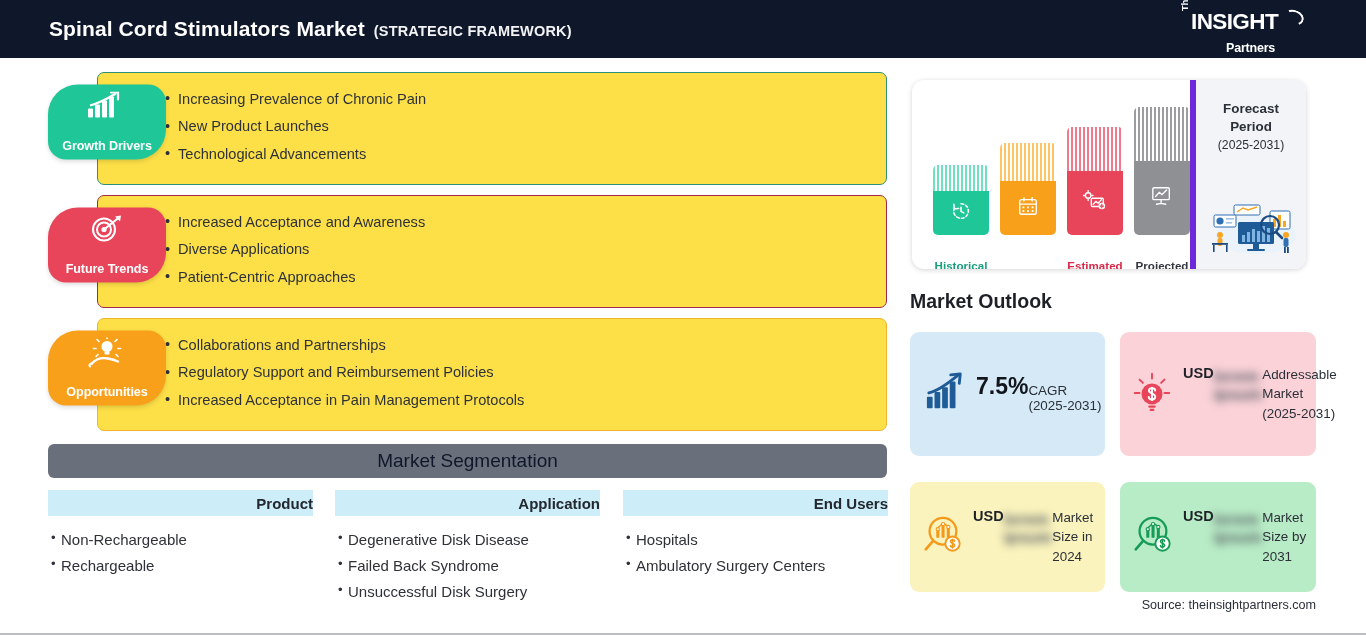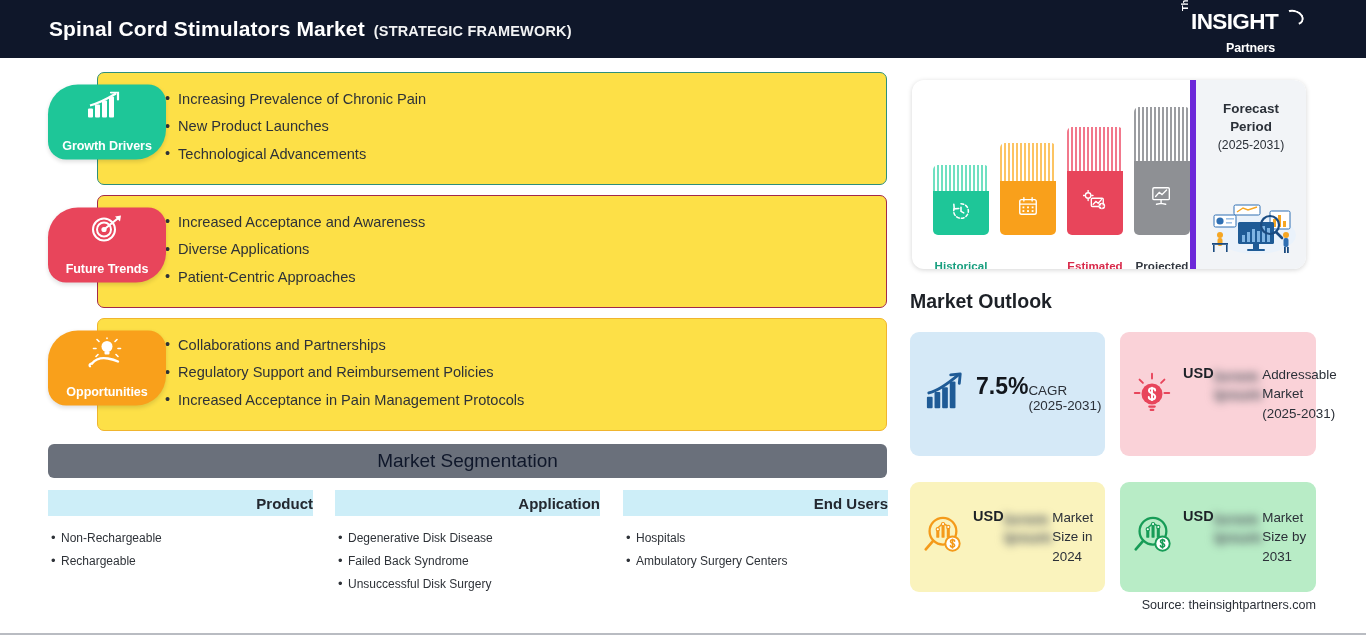--- a/index.html
+++ b/index.html
@@ -110,21 +110,21 @@
   .seg-col:nth-child(1) { left: 0px;   width: 265px; }
   .seg-col:nth-child(2) { left: 287px; width: 265px; }
   .seg-col:nth-child(3) { left: 575px; width: 265px; }
   .seg-head {
     height: 26px; background: #cdeef8; border-radius: 0;
     display: flex; align-items: center; justify-content: flex-end;
   }
   .seg-head span { font-size: 15px; font-weight: bold; color: #232830; }
   .seg-list { list-style: none; margin-top: 10px; padding-left: 13px; }
   .seg-list li {
-    font-size: 12px; color: #2e3238; line-height: 1;
+    font-size: 15px; color: #2e3238; line-height: 1;
     padding: 5.5px 0; position: relative;
   }
   .seg-list li::before {
     content: "•"; position: absolute; left: -10px; top: 5px; font-size: 13px;
   }
 
   
   .right-panel { position: absolute; left: 900px; top: 58px; width: 466px; height: 577px; }
 
   .forecast-card {

